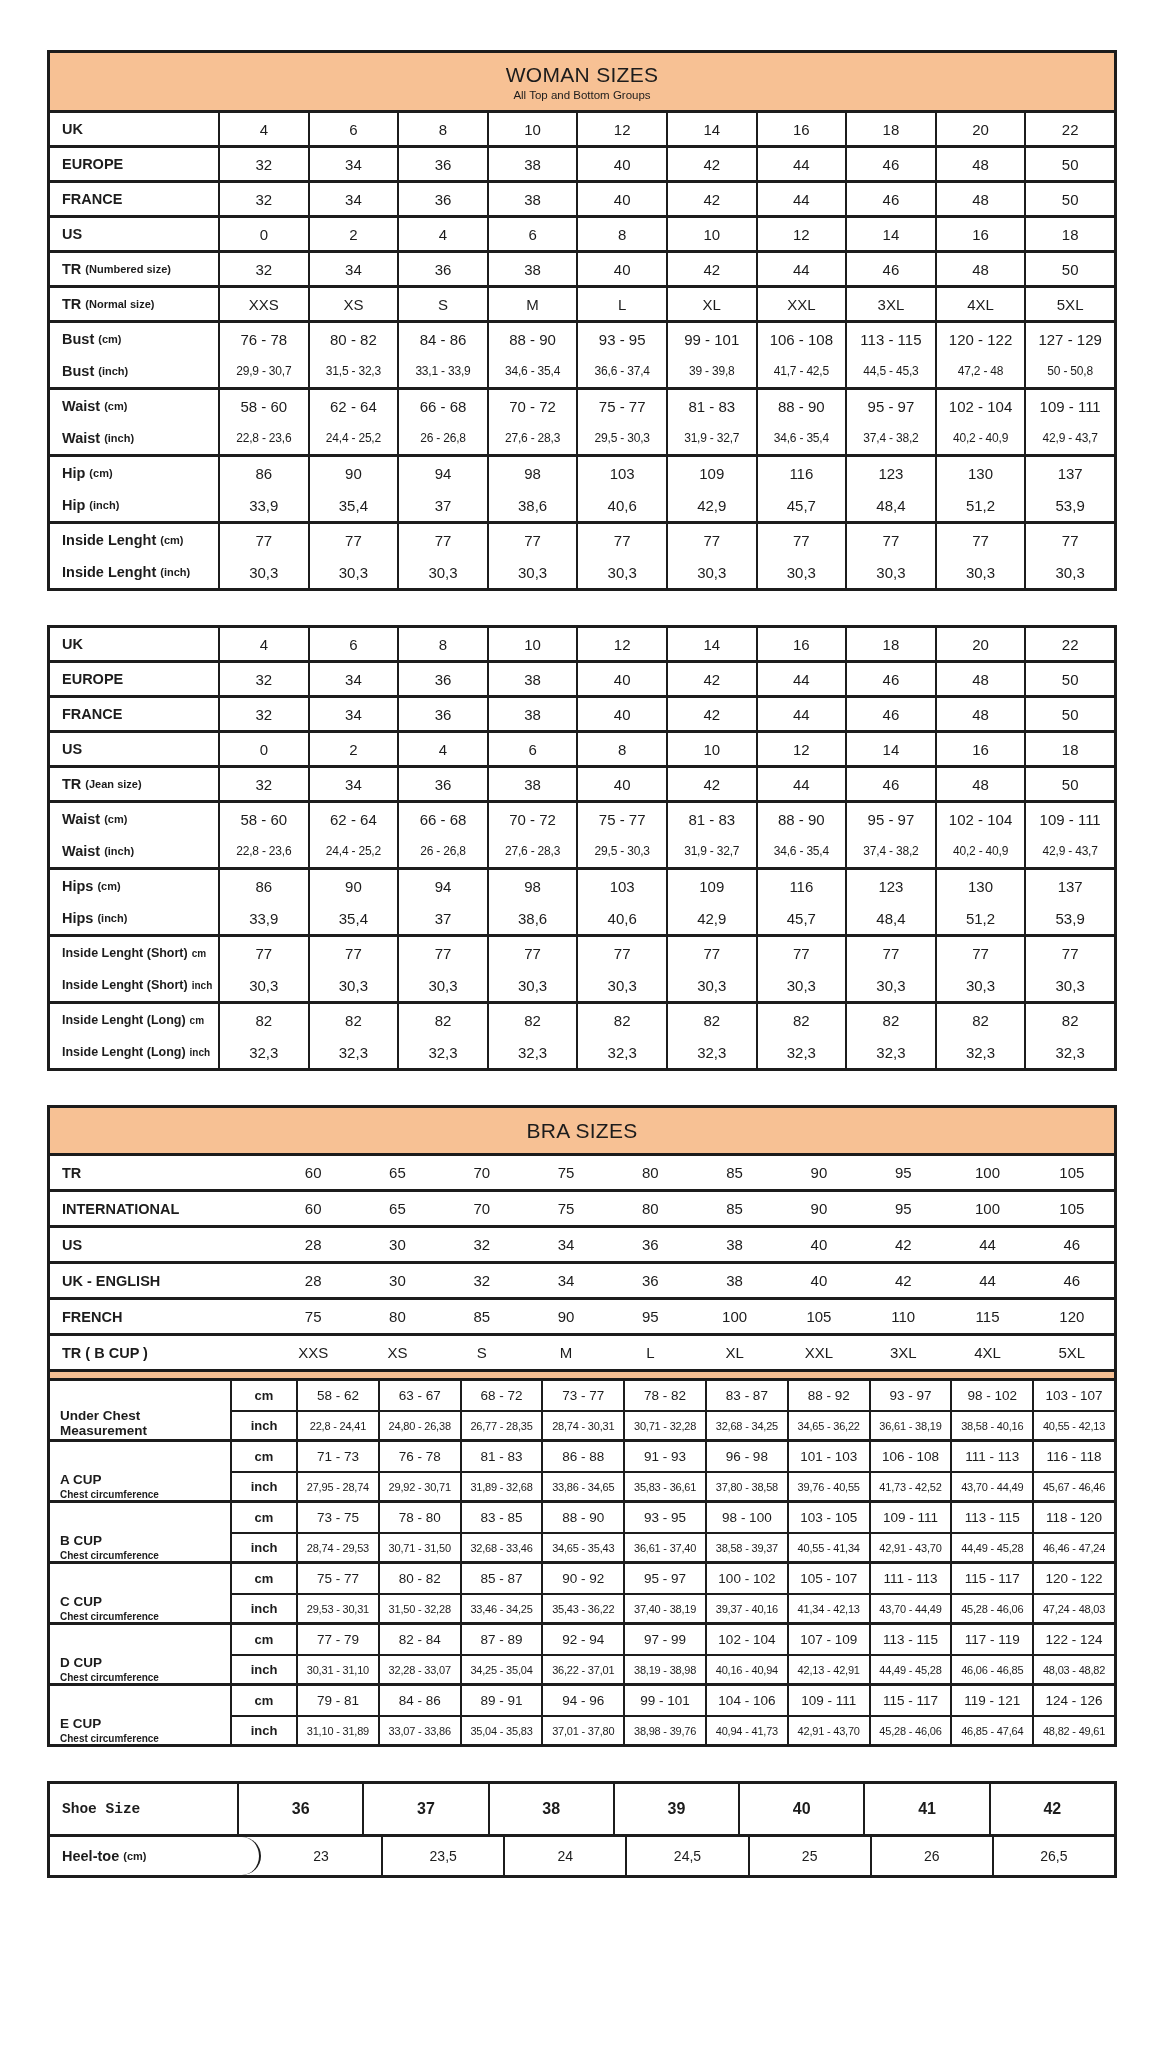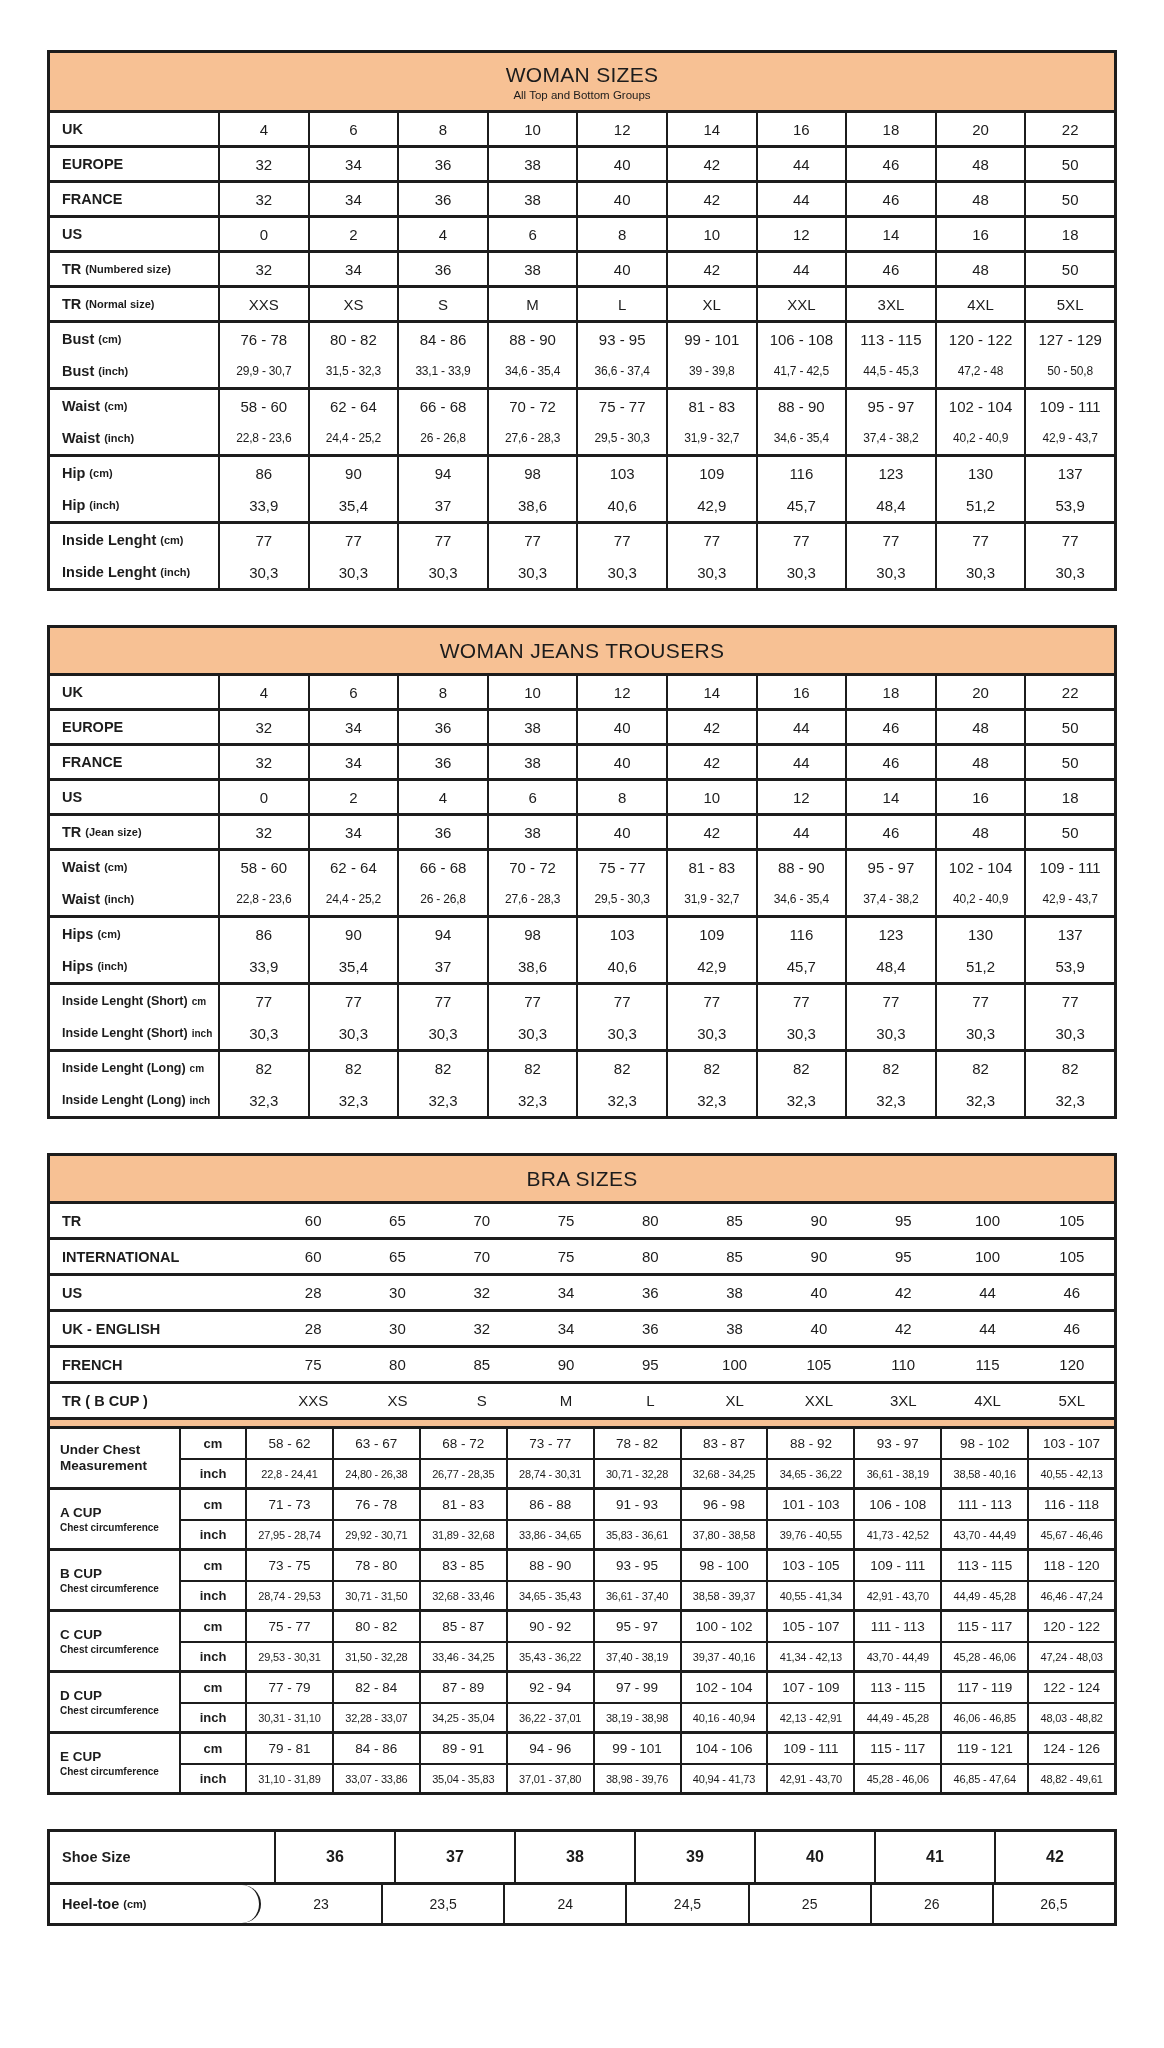--- a/index.html
+++ b/index.html
@@ -24,22 +24,22 @@
   .lbl-small{font-size:11px;font-weight:bold;margin-left:4px}
   .lsize-small .lbl-small{font-size:10px}
   .val{flex:1;font-size:15px}
   .vline{border-left:2px solid var(--line,#1c1c1c)}
   .small-vals .val{font-size:12px;letter-spacing:-.2px}
   
   .peach-strip{height:12px;background:var(--peach,#f7c194);border-top:3px solid var(--line,#1c1c1c);
                border-bottom:3px solid var(--line,#1c1c1c)}
   .bra-group{display:flex}
   .bra-group + .bra-group{border-top:3px solid var(--line,#1c1c1c)}
-  .bra-label{width:131px;border-right:2px solid var(--line,#1c1c1c);display:flex;flex-direction:column;
-             justify-content:center;padding-left:10px;padding-right:20px}
+  .bra-label{width:182px;border-right:2px solid var(--line,#1c1c1c);display:flex;flex-direction:column;
+             justify-content:flex-end;padding-left:10px;padding-right:20px}
   .bra-label .lbl-main{font-weight:bold;font-size:13.5px;line-height:1.15}
   .bra-label .lbl-sub{font-weight:bold;font-size:10px;margin-top:1px}
   .bra-right{flex:1;display:flex;flex-direction:column}
   .bra-subrow{display:flex;height:29px}
   .bra-subrow.second{border-top:2px solid var(--line,#1c1c1c)}
   .unit{width:66px;border-right:2px solid var(--line,#1c1c1c);font-weight:bold;font-size:13px}
   .bra-subrow .val{font-size:13.5px}
   .bra-subrow.small-vals .val{font-size:11px;letter-spacing:-.2px}
   
   .shoe-size-row{height:50px}
@@ -295,23 +295,20 @@
             <div class="cell val vline">30,3</div>
             <div class="cell val vline">30,3</div>
             <div class="cell val vline">30,3</div>
             <div class="cell val vline">30,3</div>
           </div>
         </div>
       </div>
   </section>
 
   <section class="tbl">
-    <header class="thead">
-      <div class="t-title">WOMAN JEANS TROUSERS</div>
-    </header>
     <div id="t2-body">
         <div class="group">
           <div class="grid-row">
             <div class="cell label-cell" style="width: 170px;">
               <span class="lbl-main">UK</span>
             </div>
             <div class="cell val">4</div>
             <div class="cell val vline">6</div>
             <div class="cell val vline">8</div>
             <div class="cell val vline">10</div>
@@ -844,21 +841,21 @@
             </div>
           </div>
         </div>
       </div>
   </section>
 
   <section class="tbl">
     <div id="t4-body">
         <div class="group">
           <div class="grid-row shoe-size-row">
-            <div class="cell label-cell" style="width: 226px;">
+            <div class="cell label-cell" style="width: 189px; font-family: Liberation Mono, monospace;">
               <span class="lbl-main">Shoe Size</span>
             </div>
             <div class="cell val">36</div>
             <div class="cell val vline">37</div>
             <div class="cell val vline">38</div>
             <div class="cell val vline">39</div>
             <div class="cell val vline">40</div>
             <div class="cell val vline">41</div>
             <div class="cell val vline">42</div>
           </div>

